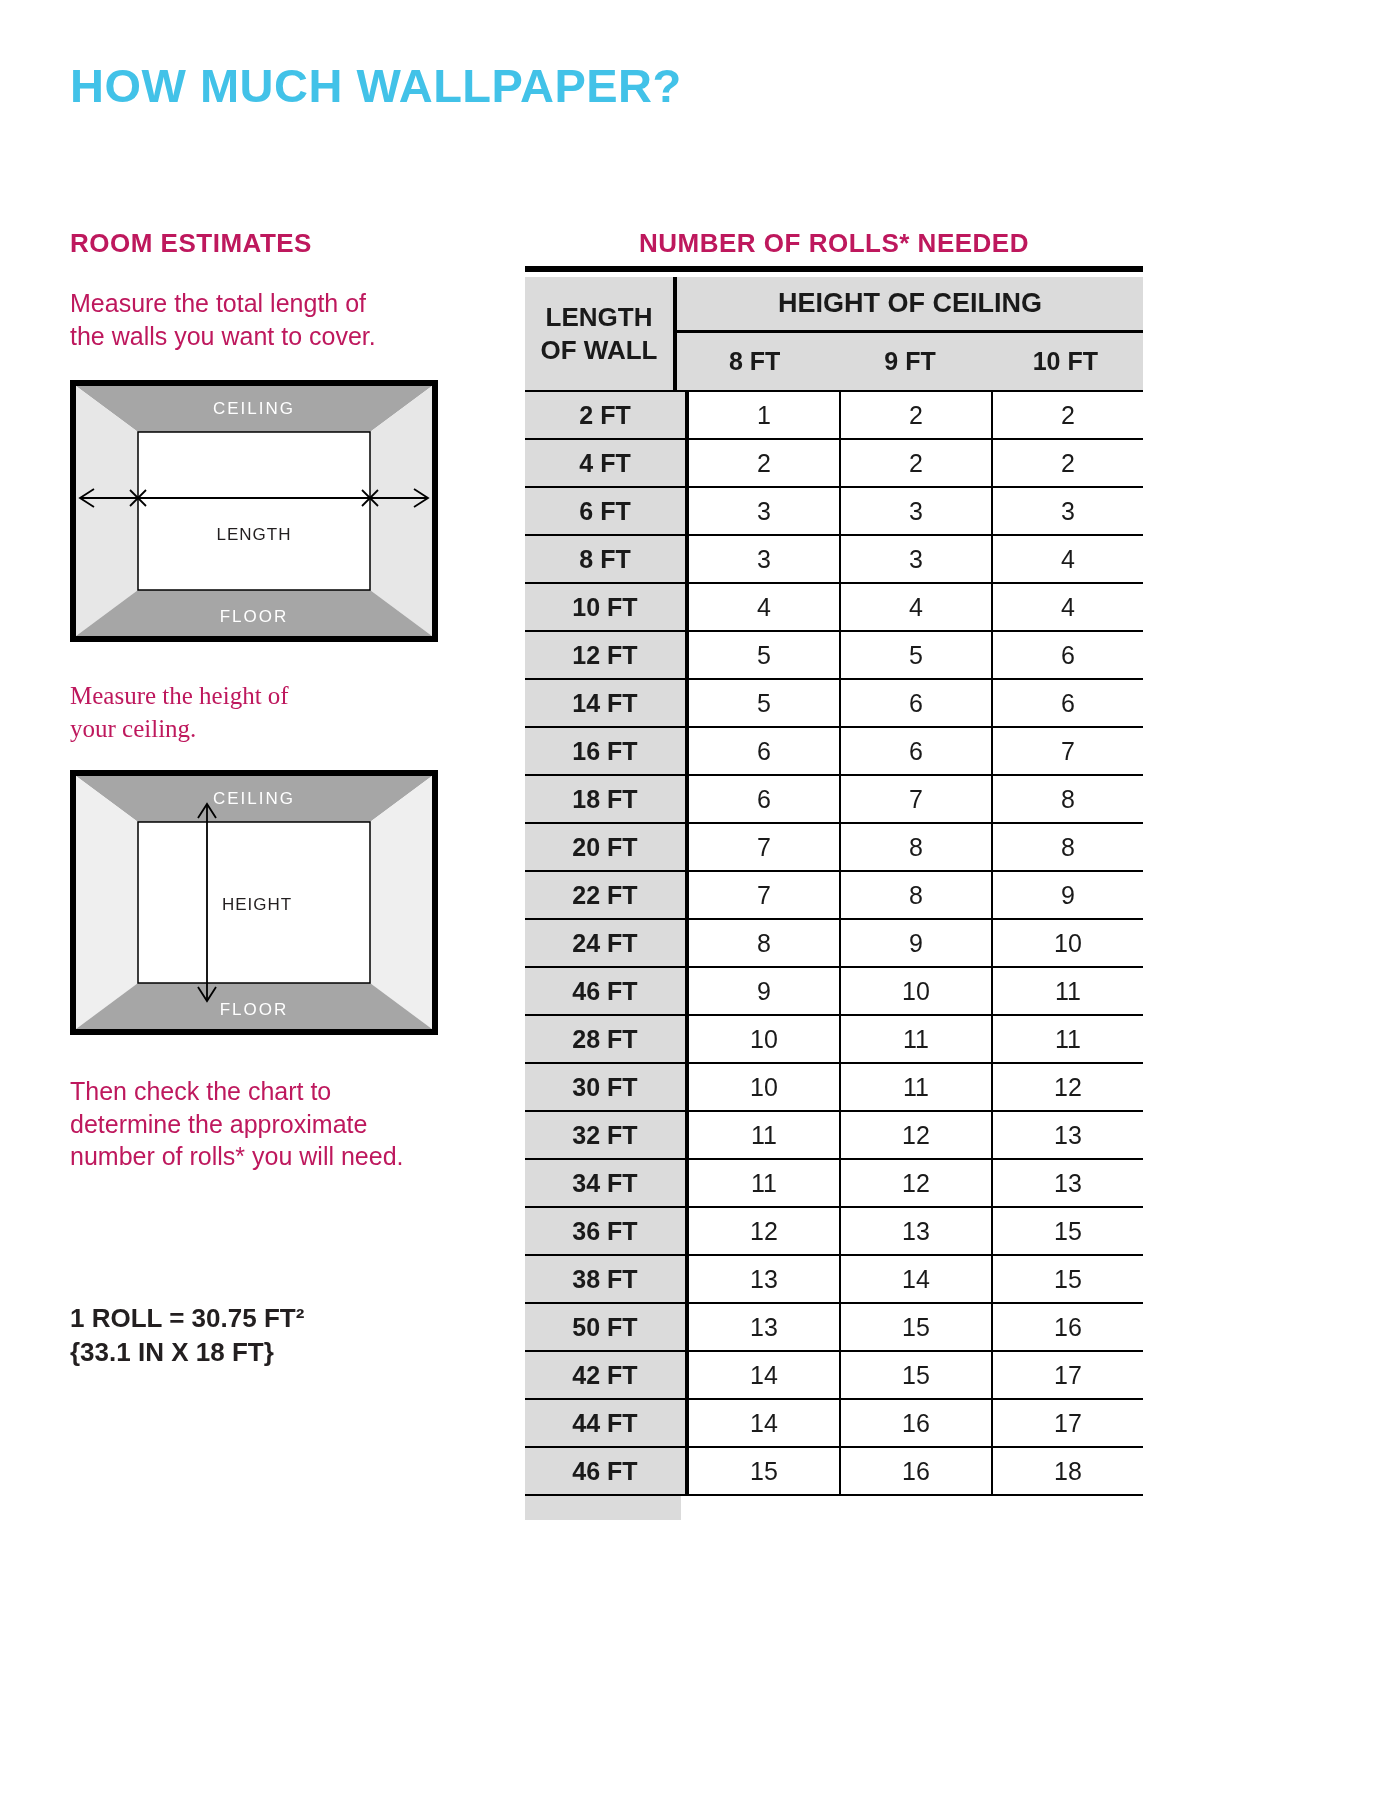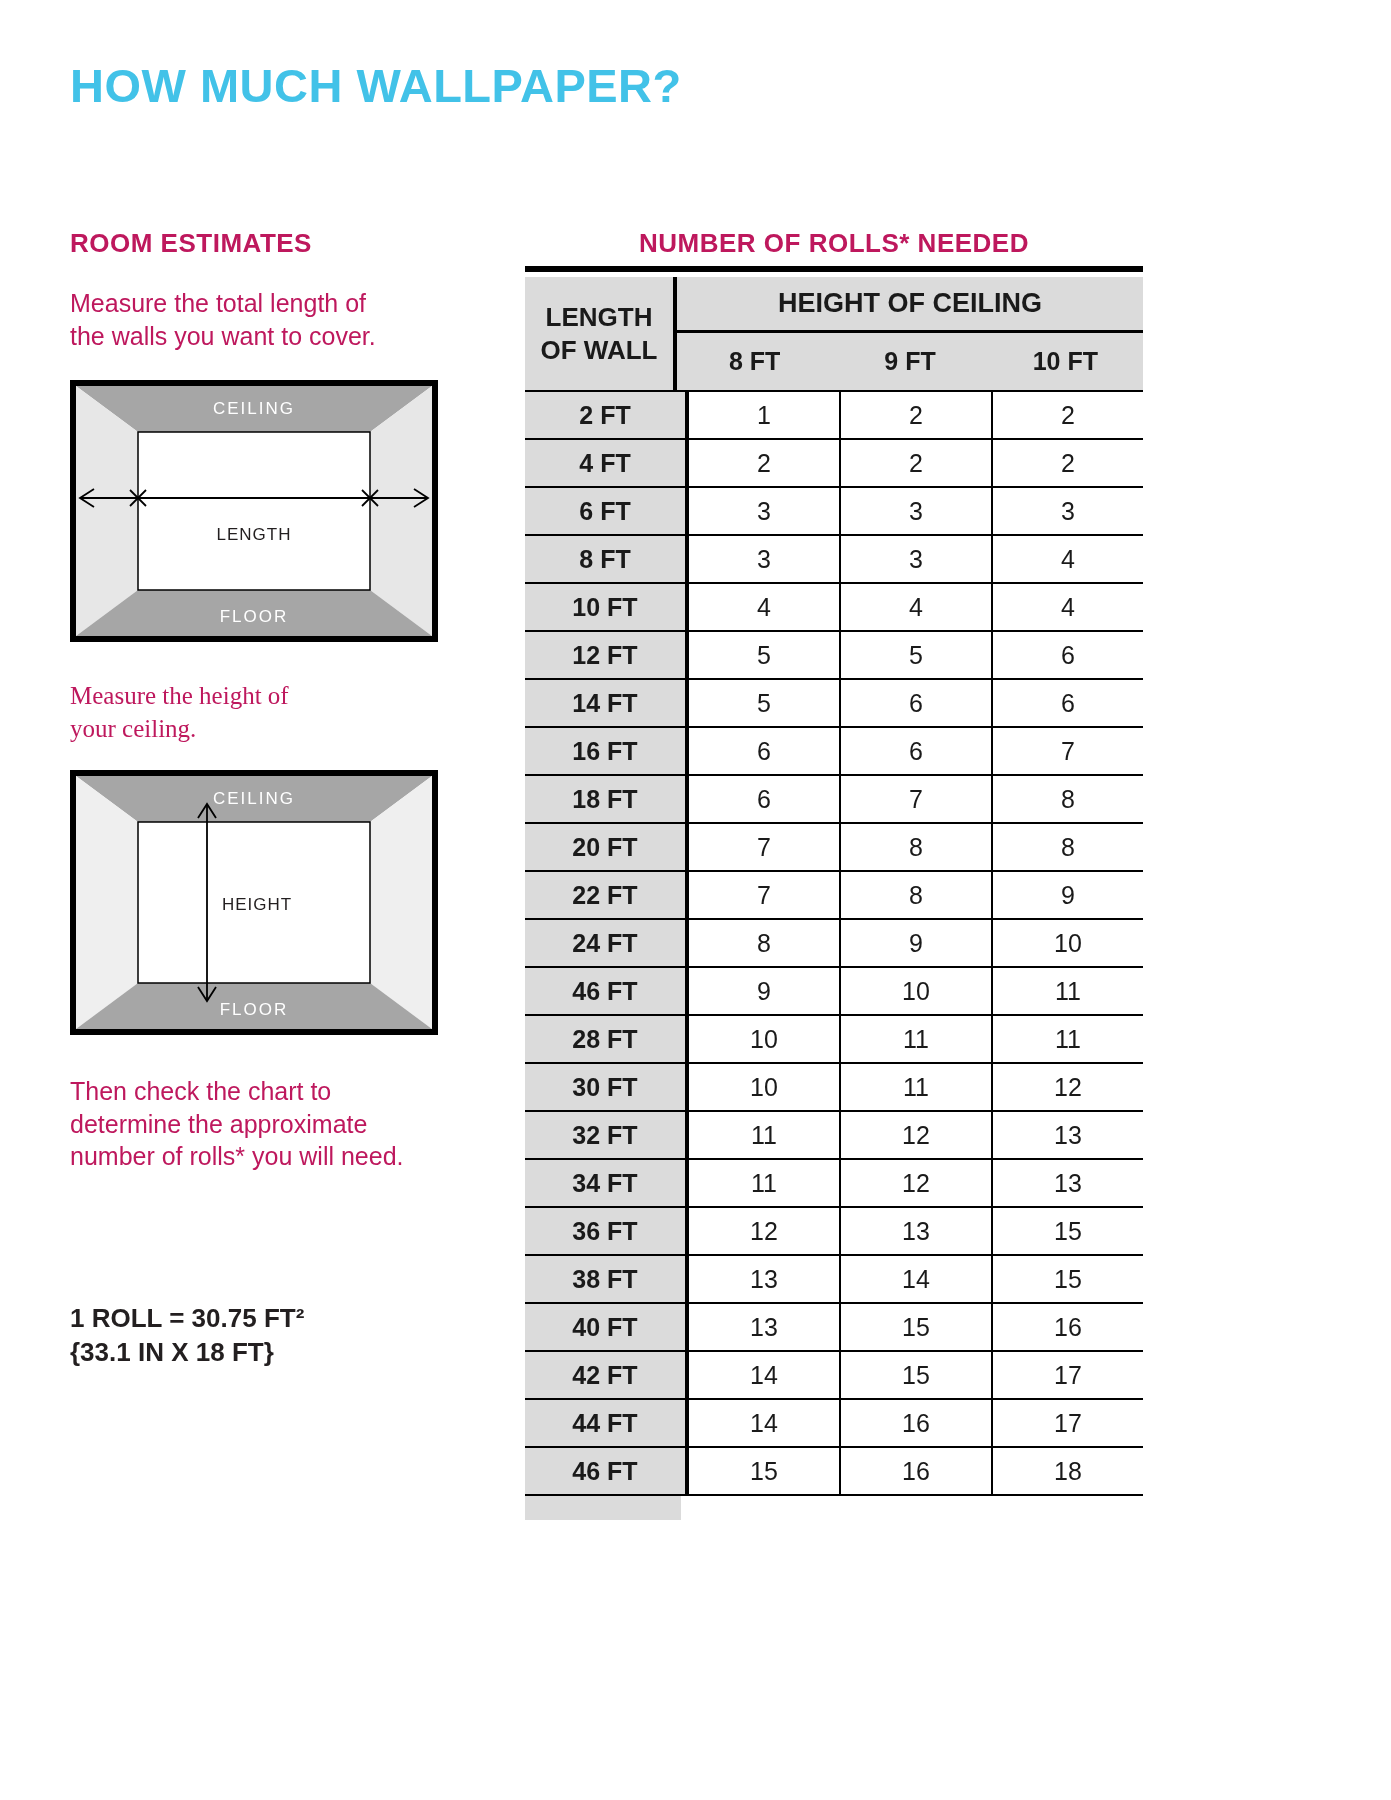--- a/index.html
+++ b/index.html
@@ -270,21 +270,21 @@
           <div class="tcell value">13</div>
           <div class="tcell value">15</div>
         </div>
         <div class="trow">
           <div class="tcell label">38 FT</div>
           <div class="tcell value">13</div>
           <div class="tcell value">14</div>
           <div class="tcell value">15</div>
         </div>
         <div class="trow">
-          <div class="tcell label">40 FT</div>
+          <div class="tcell label">50 FT</div>
           <div class="tcell value">13</div>
           <div class="tcell value">15</div>
           <div class="tcell value">16</div>
         </div>
         <div class="trow">
           <div class="tcell label">42 FT</div>
           <div class="tcell value">14</div>
           <div class="tcell value">15</div>
           <div class="tcell value">17</div>
         </div>

